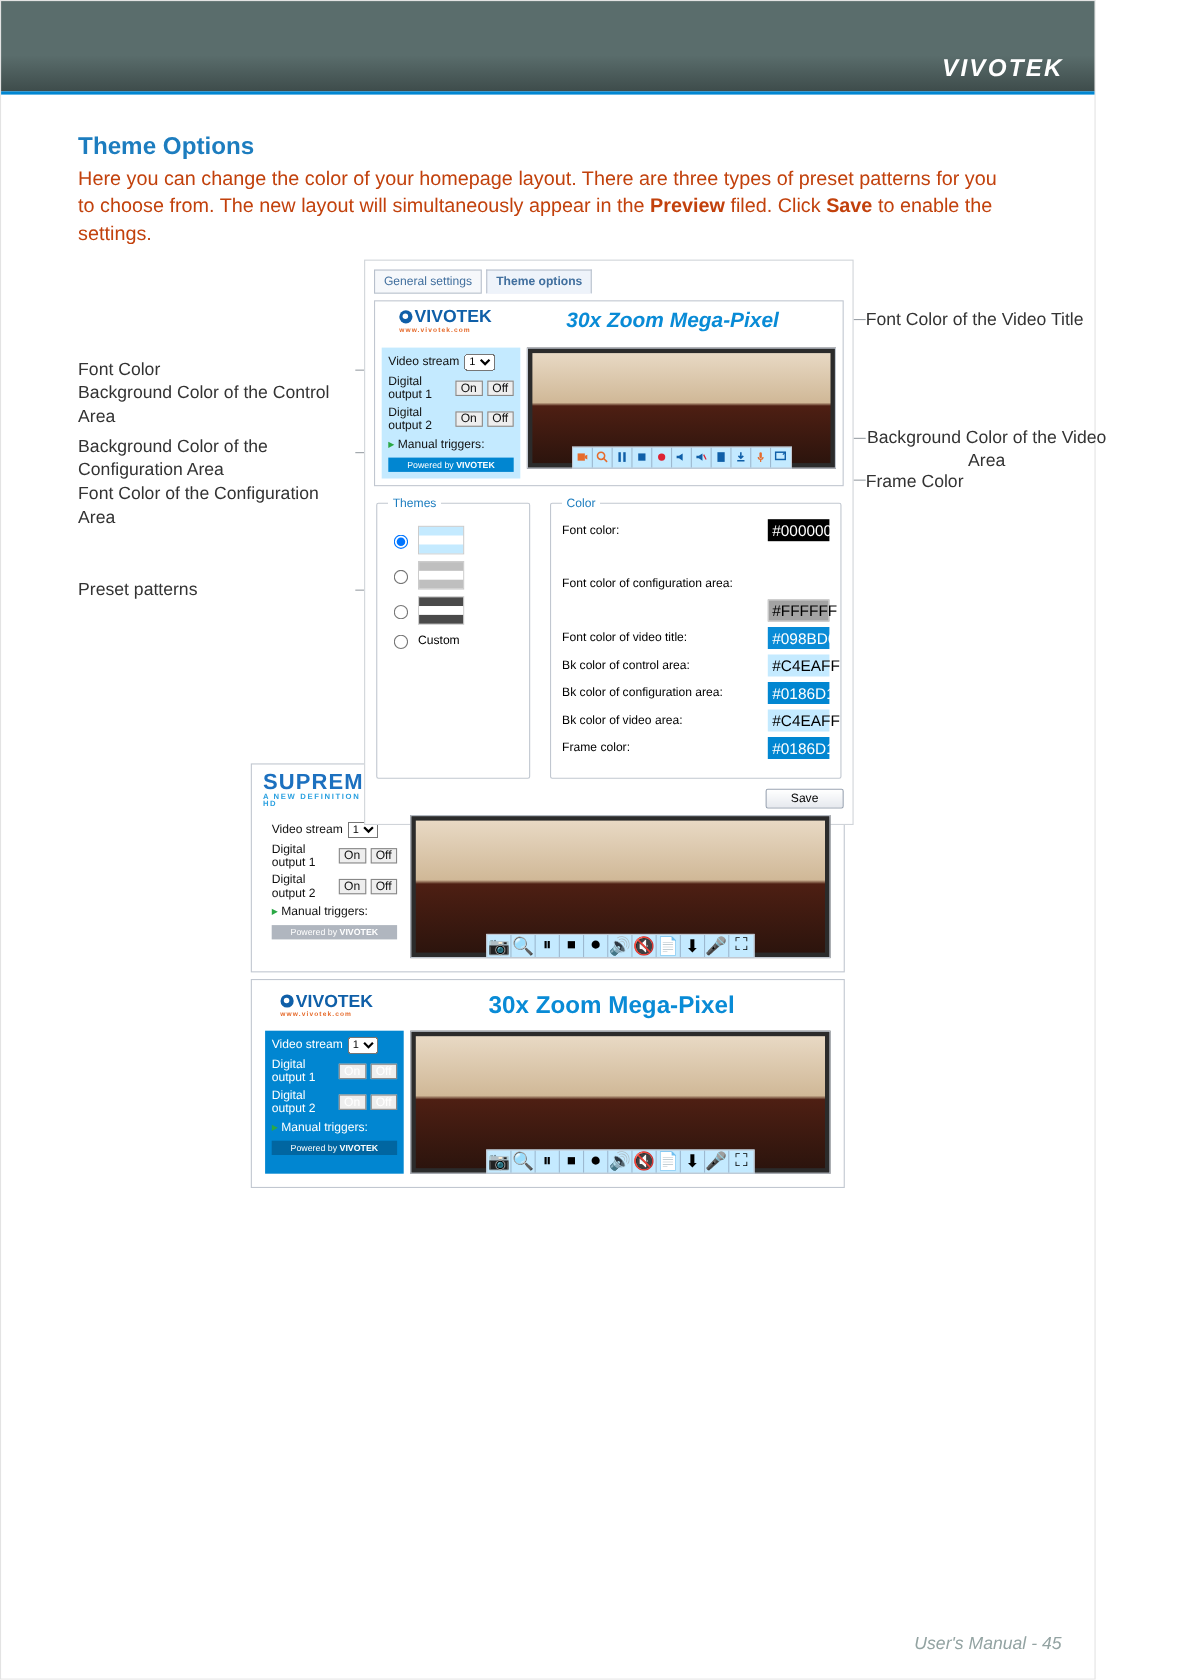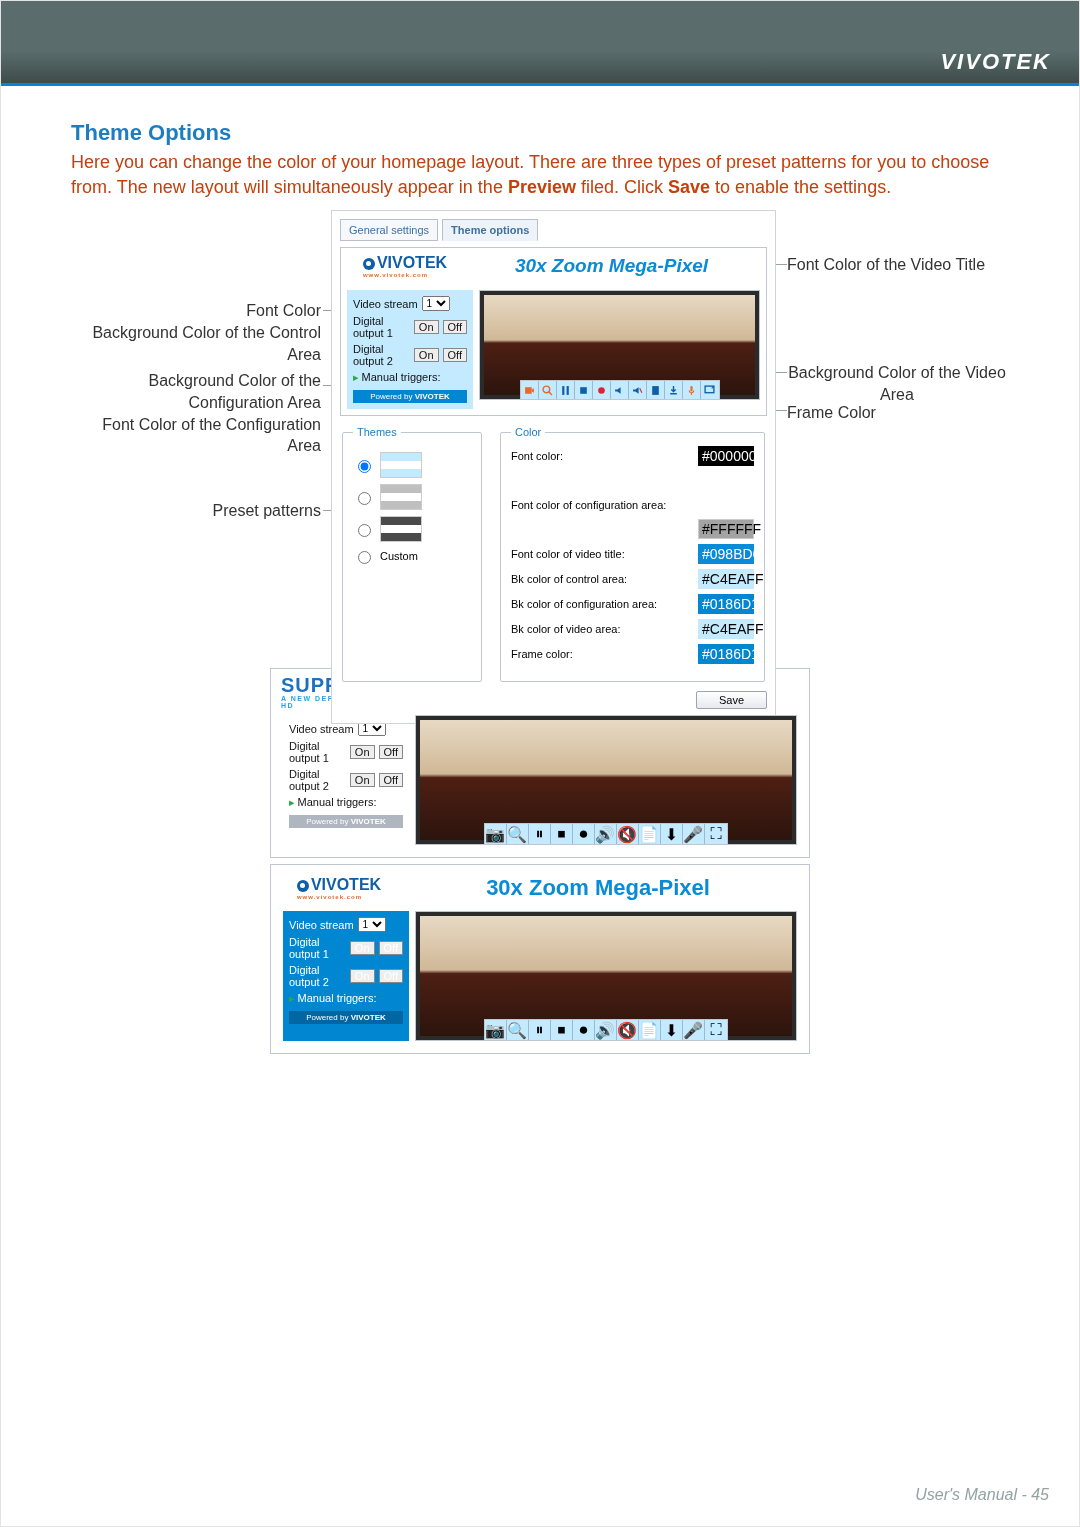--- a/index.html
+++ b/index.html
@@ -1,26 +1,26 @@
 <!DOCTYPE html>
 <html><head>
   <meta charset="utf-8">
   <style>
     * { box-sizing: border-box; }
     body { margin: 0; font-family: Arial, sans-serif; background: #fff; }
-    .page { width: 1080px; height: 1527px; position: relative; background: #fff; border:1px solid #e3e3e3;}
+    .page { width: 996px; height: 1527px; position: relative; background: #fff; border:1px solid #e3e3e3;}
     .topbar { height: 85px; background: linear-gradient(#5a6d6c 0%, #5a6d6c 60%, #3e4c4b 100%); position: relative; border-bottom: 3px solid #0186D1;}
     .brand { position: absolute; right: 28px; top: 48px; color: #fff; font-weight: bold; font-style: italic; font-size: 22px; letter-spacing: 2px;}
     .content { padding: 34px 70px 0 70px; }
     .heading { color: #1D7DBF; font-weight: bold; font-size: 22px; margin-bottom: 4px;}
     .desc { color: #c2410c; font-size: 18px; line-height: 1.4; }
     .desc b { font-weight: bold; }
     .figure-wrap { position: relative; margin-top: 10px; }
     .callout-l, .callout-r { position: absolute; color: #333; font-size: 16px; line-height: 1.35;}
-    .callout-l { text-align: right; }
+    .callout-l { }
     .settings-panel { position: absolute; left: 260px; top: 0; width: 445px; border:1px solid #d0d4d9; background: #fff; padding: 8px 8px 14px 8px;}
     .tabs { display: flex; gap: 4px; margin-bottom: 6px;}
     .tab { font-size: 11px; padding: 4px 8px; border:1px solid #b8c0cc; background: #f6f8fb; color: #416f9e; cursor: pointer;}
     .tab.active { background:#eef3fa; border-bottom-color: #eef3fa; font-weight: bold;}
     .preview { border:1px solid #c1c7d0; background:#fff; }
     .pv-hdr { display:flex; align-items:center; padding:4px 6px;}
     .pv-logo { width: 116px; height: 28px; display:flex; align-items:center; justify-content:center; color:#0f5fa8; font-weight:800; font-size: 16px;}
     .pv-logo-sub {font-size: 6px; color:#e66b2c; letter-spacing: 1px;}
     .logo-vivotek { position: relative; display:inline-block;}
     .logo-vivotek .cam { display:inline-block; width:12px; height:12px; border-radius:50%; background:#0f5fa8; margin-right:2px; vertical-align:middle; position:relative;}

